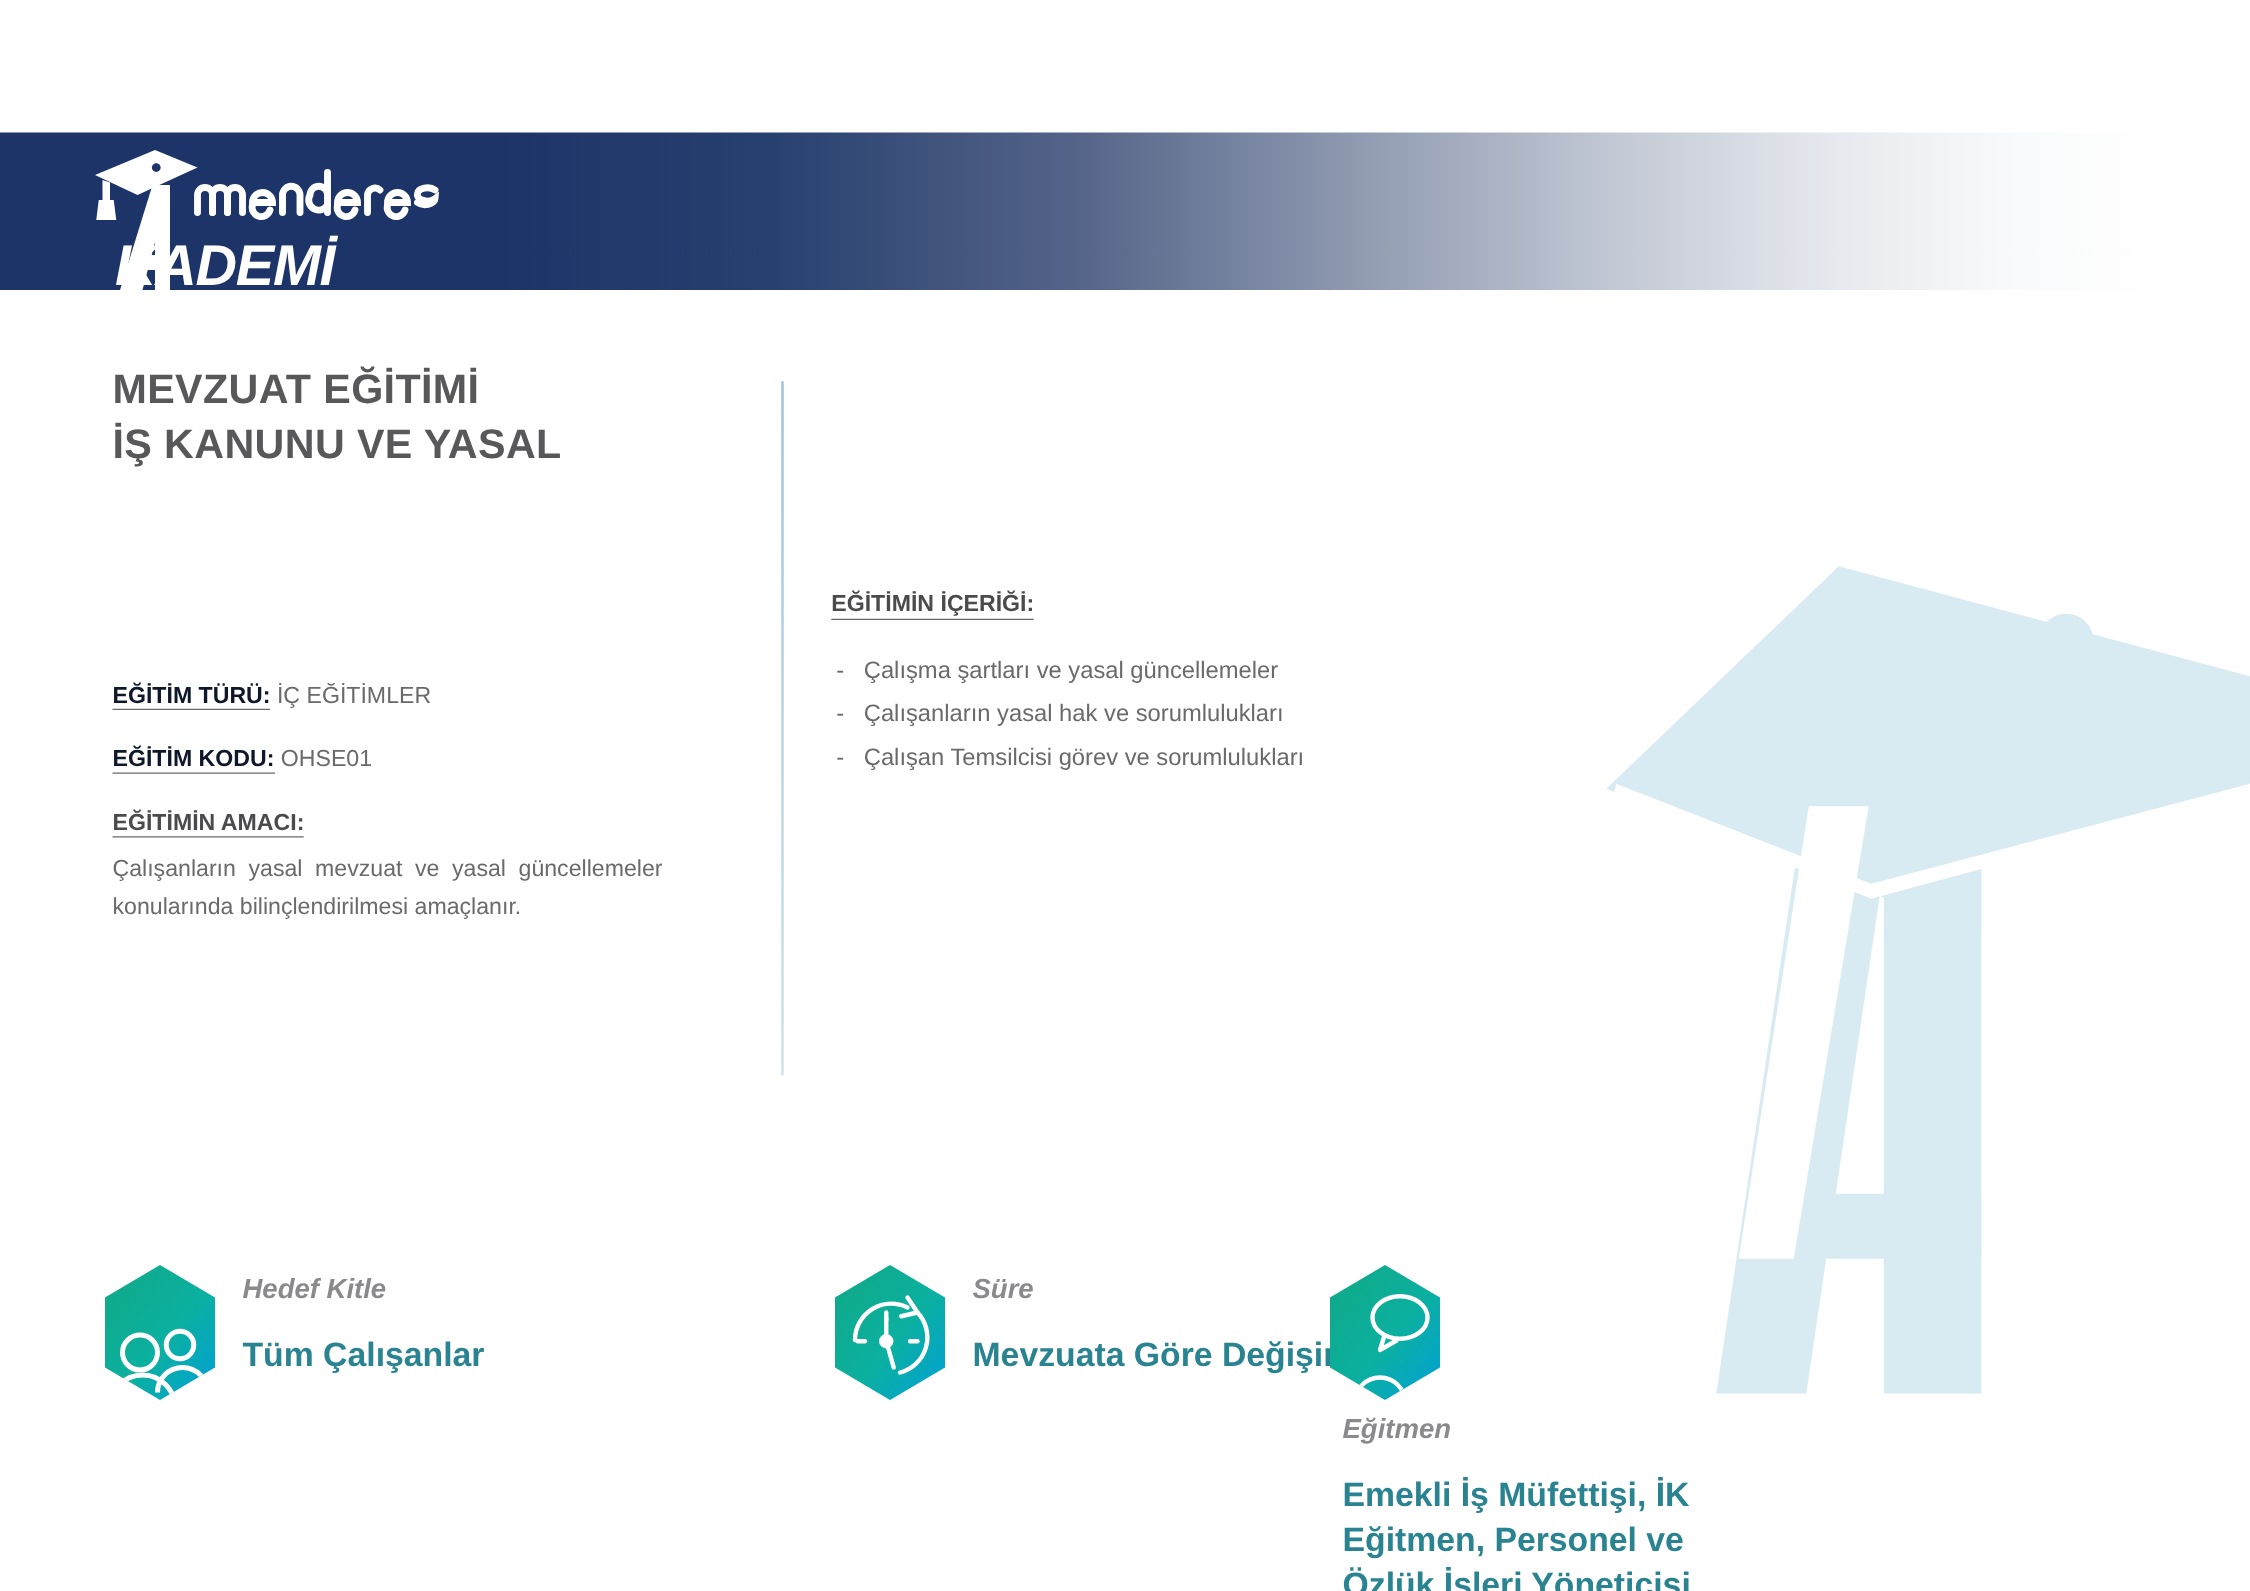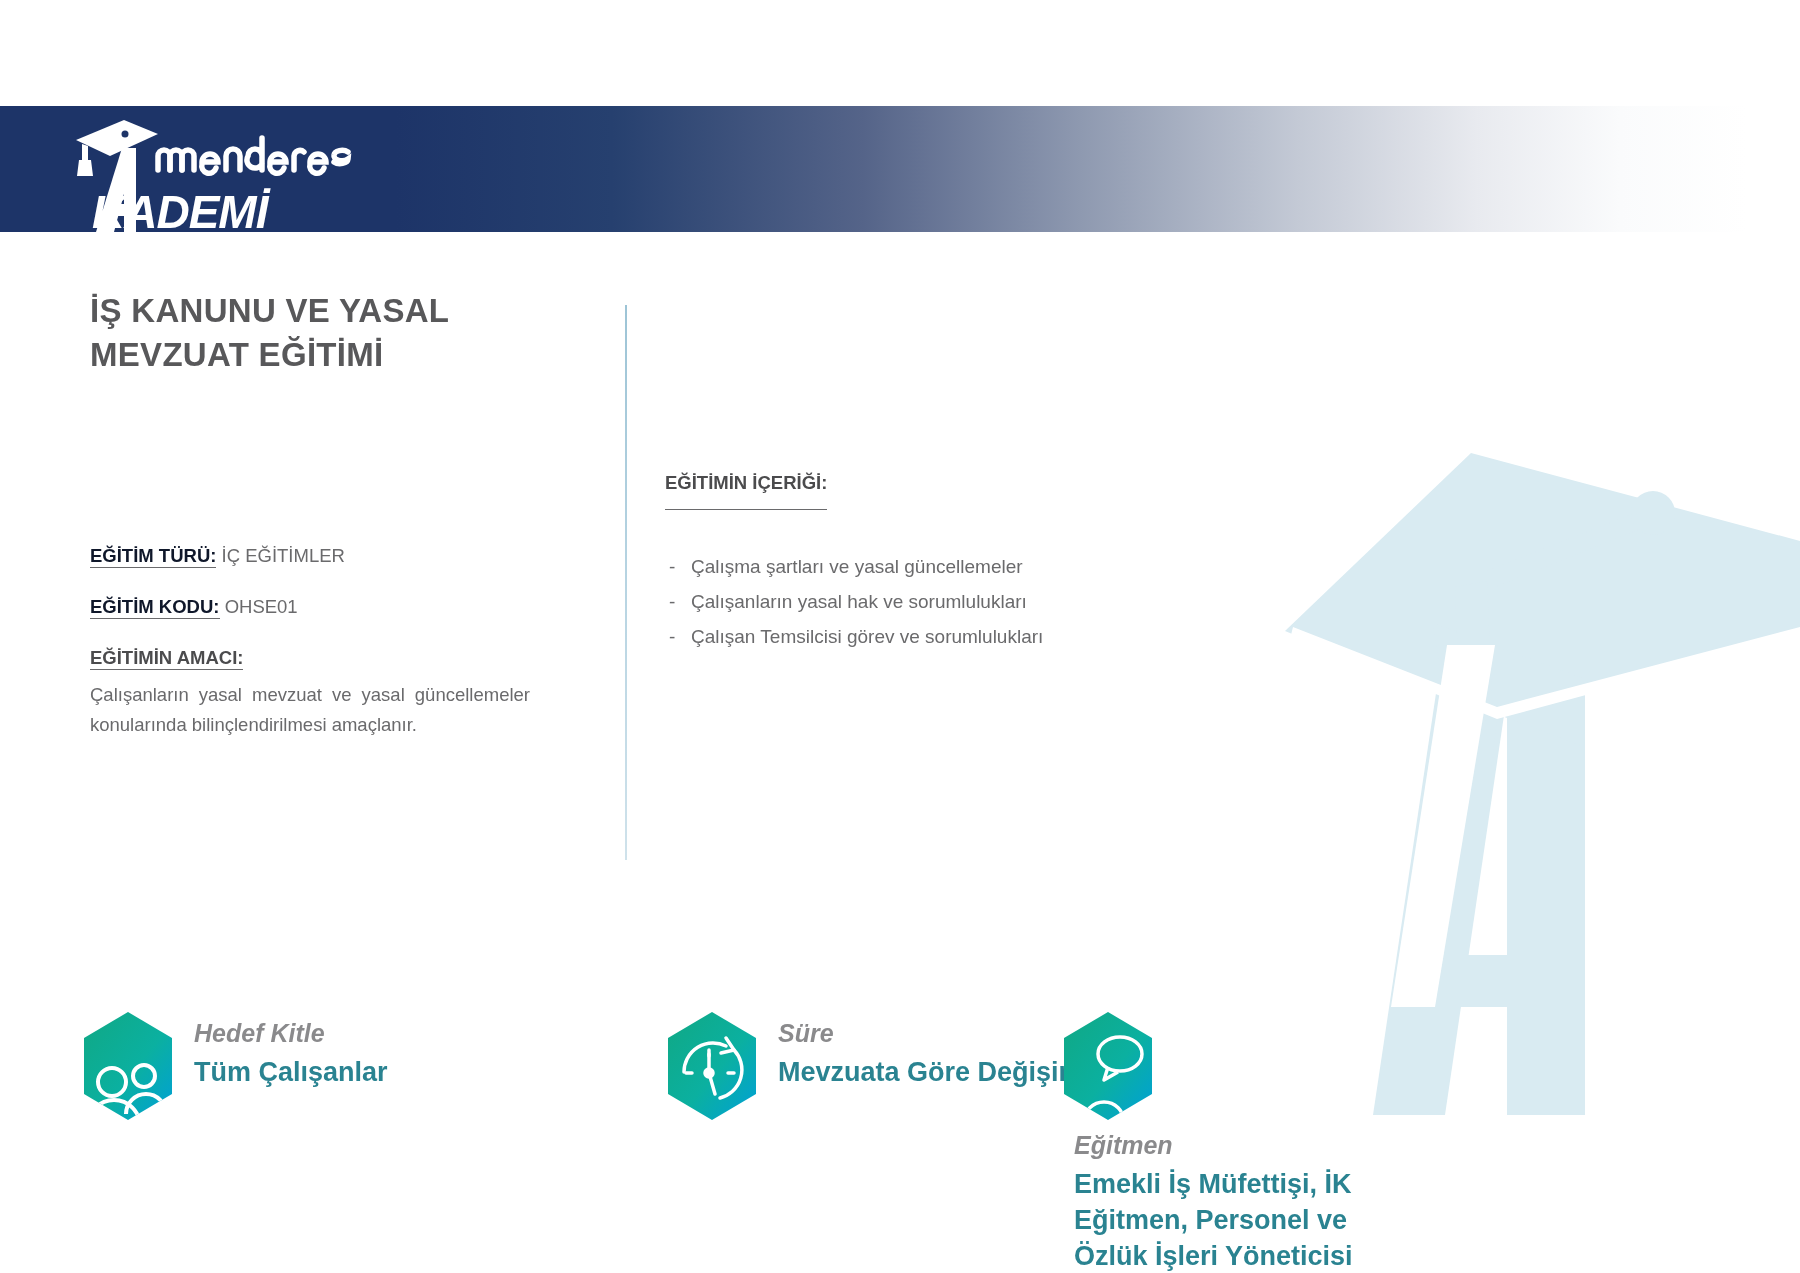--- a/index.html
+++ b/index.html
@@ -68,39 +68,39 @@
     position:absolute; left:625px; top:305px;
     width:1.6px; height:555px;
     background:linear-gradient(180deg,#9dc4d6 0%, #b7d4e2 50%, #cfe2eb 100%);
   }
 
   
   .content-block { position:absolute; left:665px; top:472px; width:640px; }
   .content-label {
     font-size:18.5px; font-weight:bold; color:#4b4b4d;
     display:inline-block;
-    border-bottom:1.6px solid #6a6a6c; padding-bottom:15px;
-    margin-bottom:42px;
+    border-bottom:1.6px solid #6a6a6c; padding-bottom:1px;
+    margin-bottom:26px;
   }
   .content-list { list-style:none; }
   .content-list li {
     font-size:19px; color:#6a6a6c; line-height:1.62;
     position:relative; padding-left:26px; margin-bottom:4px;
   }
   .content-list li .dash {
     position:absolute; left:4px; top:0; color:#6a6a6c;
   }
 
   
   .card { position:absolute; display:flex; align-items:flex-start; }
   .hexwrap { width:100px; height:112px; flex:0 0 auto; }
   .card-text { margin-left:16px; }
   .card-label {
-    font-size:25px; font-style:italic; font-weight:bold;
-    color:#8a8a8c; line-height:1.2; margin-bottom:7px;
+    font-size:22px; font-style:italic; font-weight:bold;
+    color:#8a8a8c; line-height:1.2; margin-bottom:23px;
   }
   .card-value {
     font-size:27px; font-weight:bold; color:#2a8391;
     line-height:1.33;
   }
   #card-hedef  { left:78px;   top:1010px; }
   #card-sure   { left:662px;  top:1010px; }
   #card-egitmen{ left:1058px; top:1010px;flex-direction:column; }
   #card-hedef .card-text   { margin-top:8px; }
   #card-sure .card-text    { margin-top:8px; }
@@ -185,22 +185,22 @@
         <path d="M196 66 V14 M196 40 a13 13 0 1 0 0 18"></path>
         <path d="M212 50 h28 a14 14 0 0 0 -28 0 v4 a13 13 0 0 0 25 7"></path>
         <path d="M256 66 V42 a12 12 0 0 1 18 -8"></path>
         <path d="M288 50 h28 a14 14 0 0 0 -28 0 v4 a13 13 0 0 0 25 7"></path>
         <path d="M372 36 a14 8 0 0 0 -26 6 a14 8 0 0 0 26 7 a14 8 0 0 1 -26 6"></path>
       </g>
     </svg>
   </div>
 
   <div class="course-title">
+    <div>MEVZUAT EĞİTİMİ</div>
     <div>İŞ KANUNU VE  YASAL</div>
-    <div>MEVZUAT EĞİTİMİ</div>
   </div>
 
   <div class="divider"></div>
 
   <div class="meta">
 
     <div class="meta-row">
       <span class="meta-label">EĞİTİM TÜRÜ:</span>
       <span class="meta-value">İÇ EĞİTİMLER</span>
     </div>

